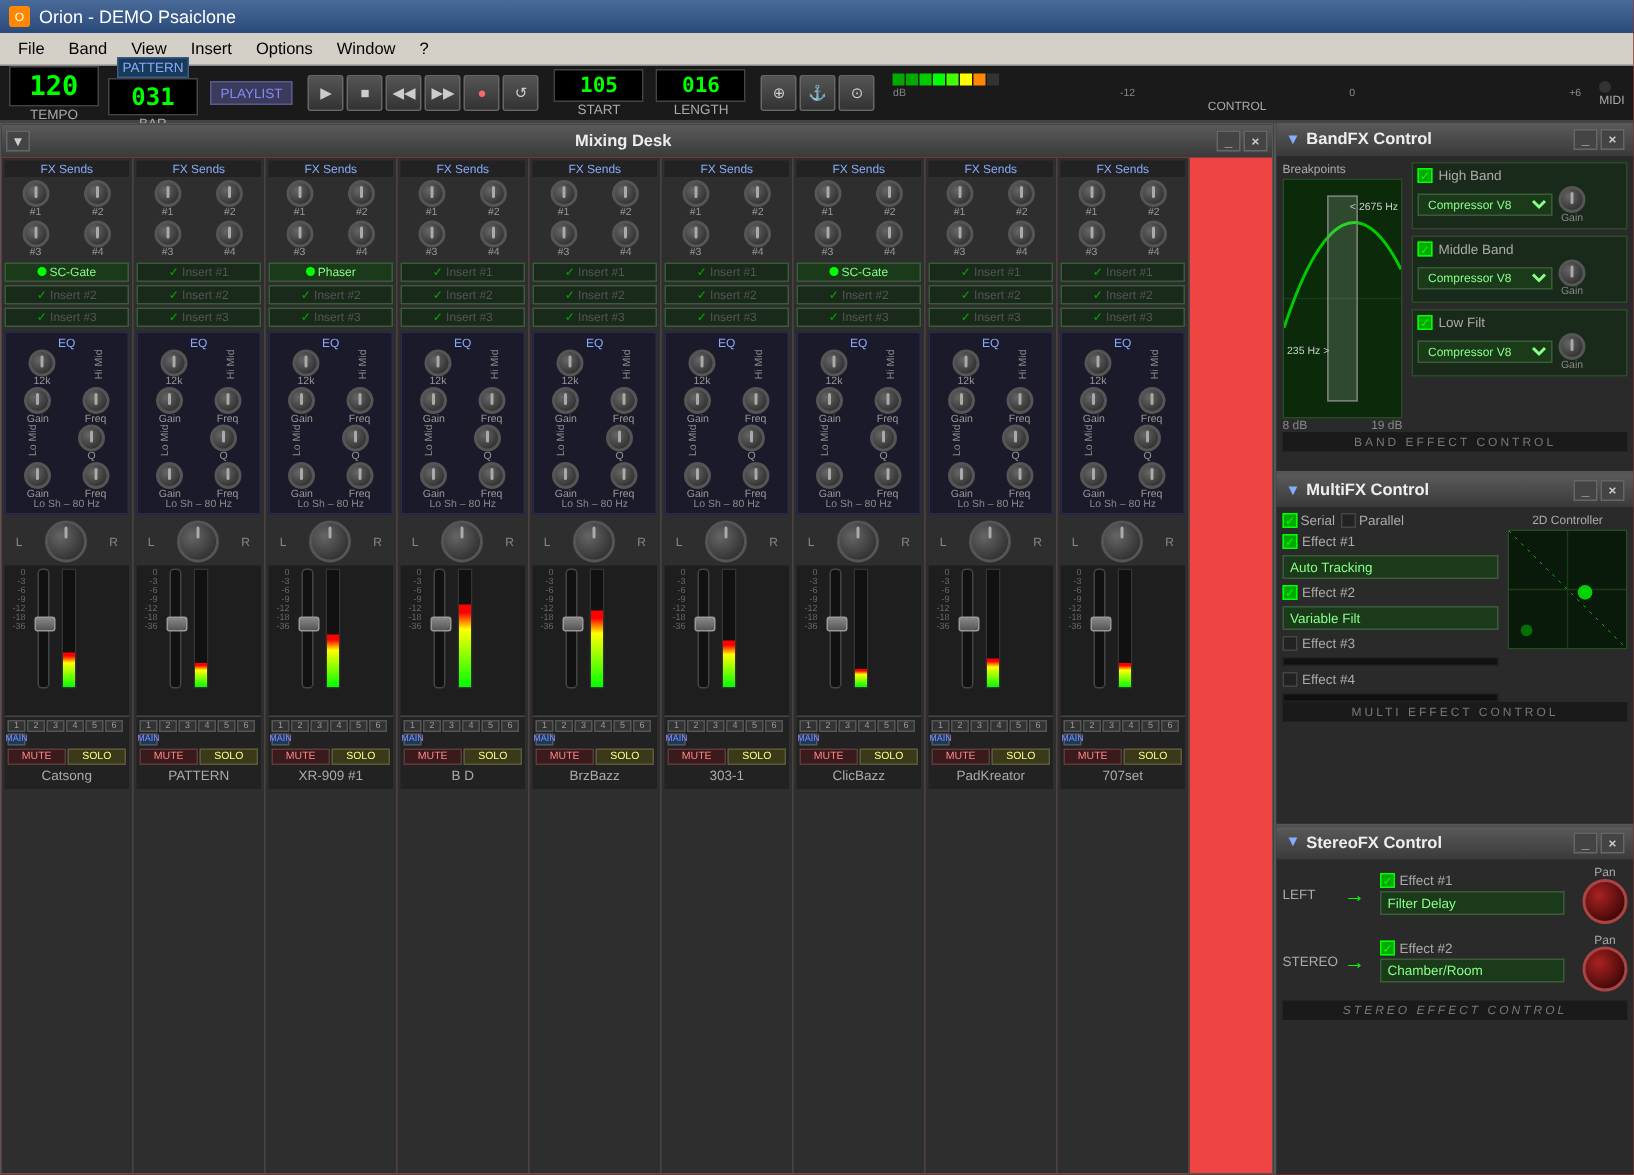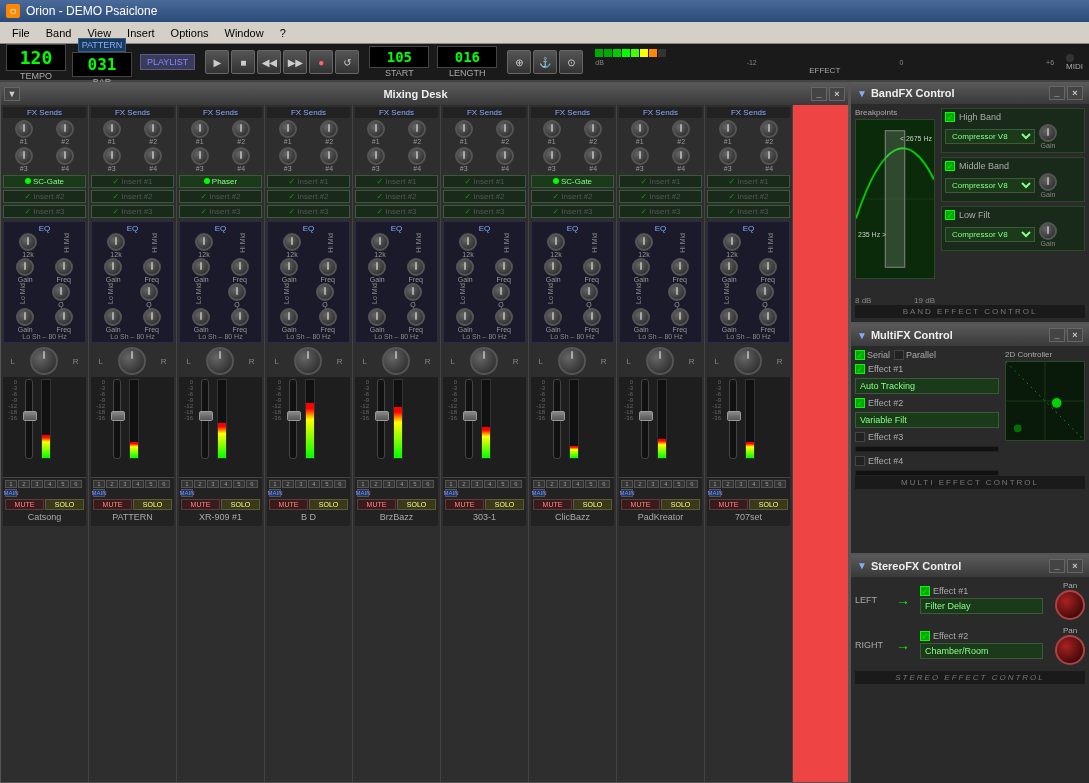--- a/index.html
+++ b/index.html
@@ -625,21 +625,21 @@
       <div style="width:8px;height:8px;background:#ff0;"></div>
       <div style="width:8px;height:8px;background:#f80;"></div>
       <div style="width:8px;height:8px;background:#333;"></div>
     </div>
     <div style="display:flex;justify-content:space-between;font-size:7px;color:#888;">
       <span>dB</span>
       <span>-12</span>
       <span>0</span>
       <span>+6</span>
     </div>
-    <div style="font-size:8px;color:#aaa;text-align:center;">EFFECT</div>
+    <div style="font-size:8px;color:#aaa;text-align:center;">CONTROL</div>
   </div>
 
   <div style="margin-left:8px;">
     <div class="led off"></div>
     <div style="font-size:8px;color:#aaa;">MIDI</div>
   </div>
 </div>
 
 <div id="main-layout">
 
@@ -1671,21 +1671,21 @@
 
                 <line x1="0" y1="80" x2="80" y2="80" stroke="#1a3a1a" stroke-width="1"></line>
 
                 <path d="M0,100 Q20,40 40,30 Q60,20 80,60" fill="none" stroke="#00cc00" stroke-width="2"></path>
 
                 <rect x="30" y="10" width="20" height="140" fill="rgba(255,255,255,0.15)" stroke="#888" stroke-width="1"></rect>
               </svg>
               <div style="position:absolute;top:15px;right:2px;font-size:7px;color:#ccc;">&lt; 2675 Hz</div>
               <div style="position:absolute;bottom:40px;left:2px;font-size:7px;color:#ccc;">235 Hz &gt;</div>
             </div>
-            <div style="display:flex;justify-content:space-between;font-size:8px;color:#888;margin-top:17px;">
+            <div style="display:flex;justify-content:space-between;font-size:8px;color:#888;margin-top:0;">
               <span>8 dB</span>
               <span>19 dB</span>
             </div>
           </div>
 
           <div class="band-controls">
 
             <div style="border:1px solid #2a4a2a;padding:3px;background:#1a2a1a;">
               <div class="band-row">
                 <div class="band-checkbox">✓</div>
@@ -1783,21 +1783,21 @@
             </div>
             <div class="effect-slot" style="background:#111;color:#333;border-color:#222;"></div>
 
             <div class="effect-row" style="margin-top:4px;">
               <div style="width:10px;height:10px;border:1px solid #444;background:#222;"></div>
               <span class="effect-label">Effect #4</span>
             </div>
             <div class="effect-slot" style="background:#111;color:#333;border-color:#222;"></div>
           </div>
 
-          <div style="display:flex;flex-direction:column;align-items:flex-start;">
+          <div style="display:flex;flex-direction:column;align-items:center;">
             <div style="font-size:8px;color:#aaa;margin-bottom:2px;">2D Controller</div>
             <div class="twod-controller">
               <svg style="width:100%;height:100%;" viewBox="0 0 80 80">
                 <line x1="40" y1="0" x2="40" y2="80" stroke="#1a3a1a" stroke-width="1"></line>
                 <line x1="0" y1="40" x2="80" y2="40" stroke="#1a3a1a" stroke-width="1"></line>
                 <line x1="0" y1="0" x2="80" y2="80" stroke="#0f0" stroke-width="0.5" stroke-dasharray="2,4"></line>
                 <circle cx="52" cy="42" r="5" fill="#0f0" opacity="0.8"></circle>
                 <circle cx="12" cy="68" r="4" fill="#0a0" opacity="0.6"></circle>
               </svg>
             </div>
@@ -1830,21 +1830,21 @@
             </div>
             <div class="effect-slot">Filter Delay</div>
           </div>
           <div style="margin-left:6px;display:flex;flex-direction:column;align-items:center;">
             <span style="font-size:8px;color:#aaa;">Pan</span>
             <div class="pan-knob-large"></div>
           </div>
         </div>
 
         <div class="stereo-row">
-          <div style="width:35px;font-size:9px;color:#aaa;">RIGHT</div>
+          <div style="width:35px;font-size:9px;color:#aaa;">STEREO</div>
           <div style="color:#0f0;font-size:14px;margin-right:4px;">→</div>
           <div style="display:flex;flex-direction:column;flex:1;gap:2px;">
             <div style="display:flex;align-items:center;gap:3px;">
               <div class="band-checkbox">✓</div>
               <span style="font-size:9px;color:#aaa;">Effect #2</span>
             </div>
             <div class="effect-slot">Chamber/Room</div>
           </div>
           <div style="margin-left:6px;display:flex;flex-direction:column;align-items:center;">
             <span style="font-size:8px;color:#aaa;">Pan</span>

